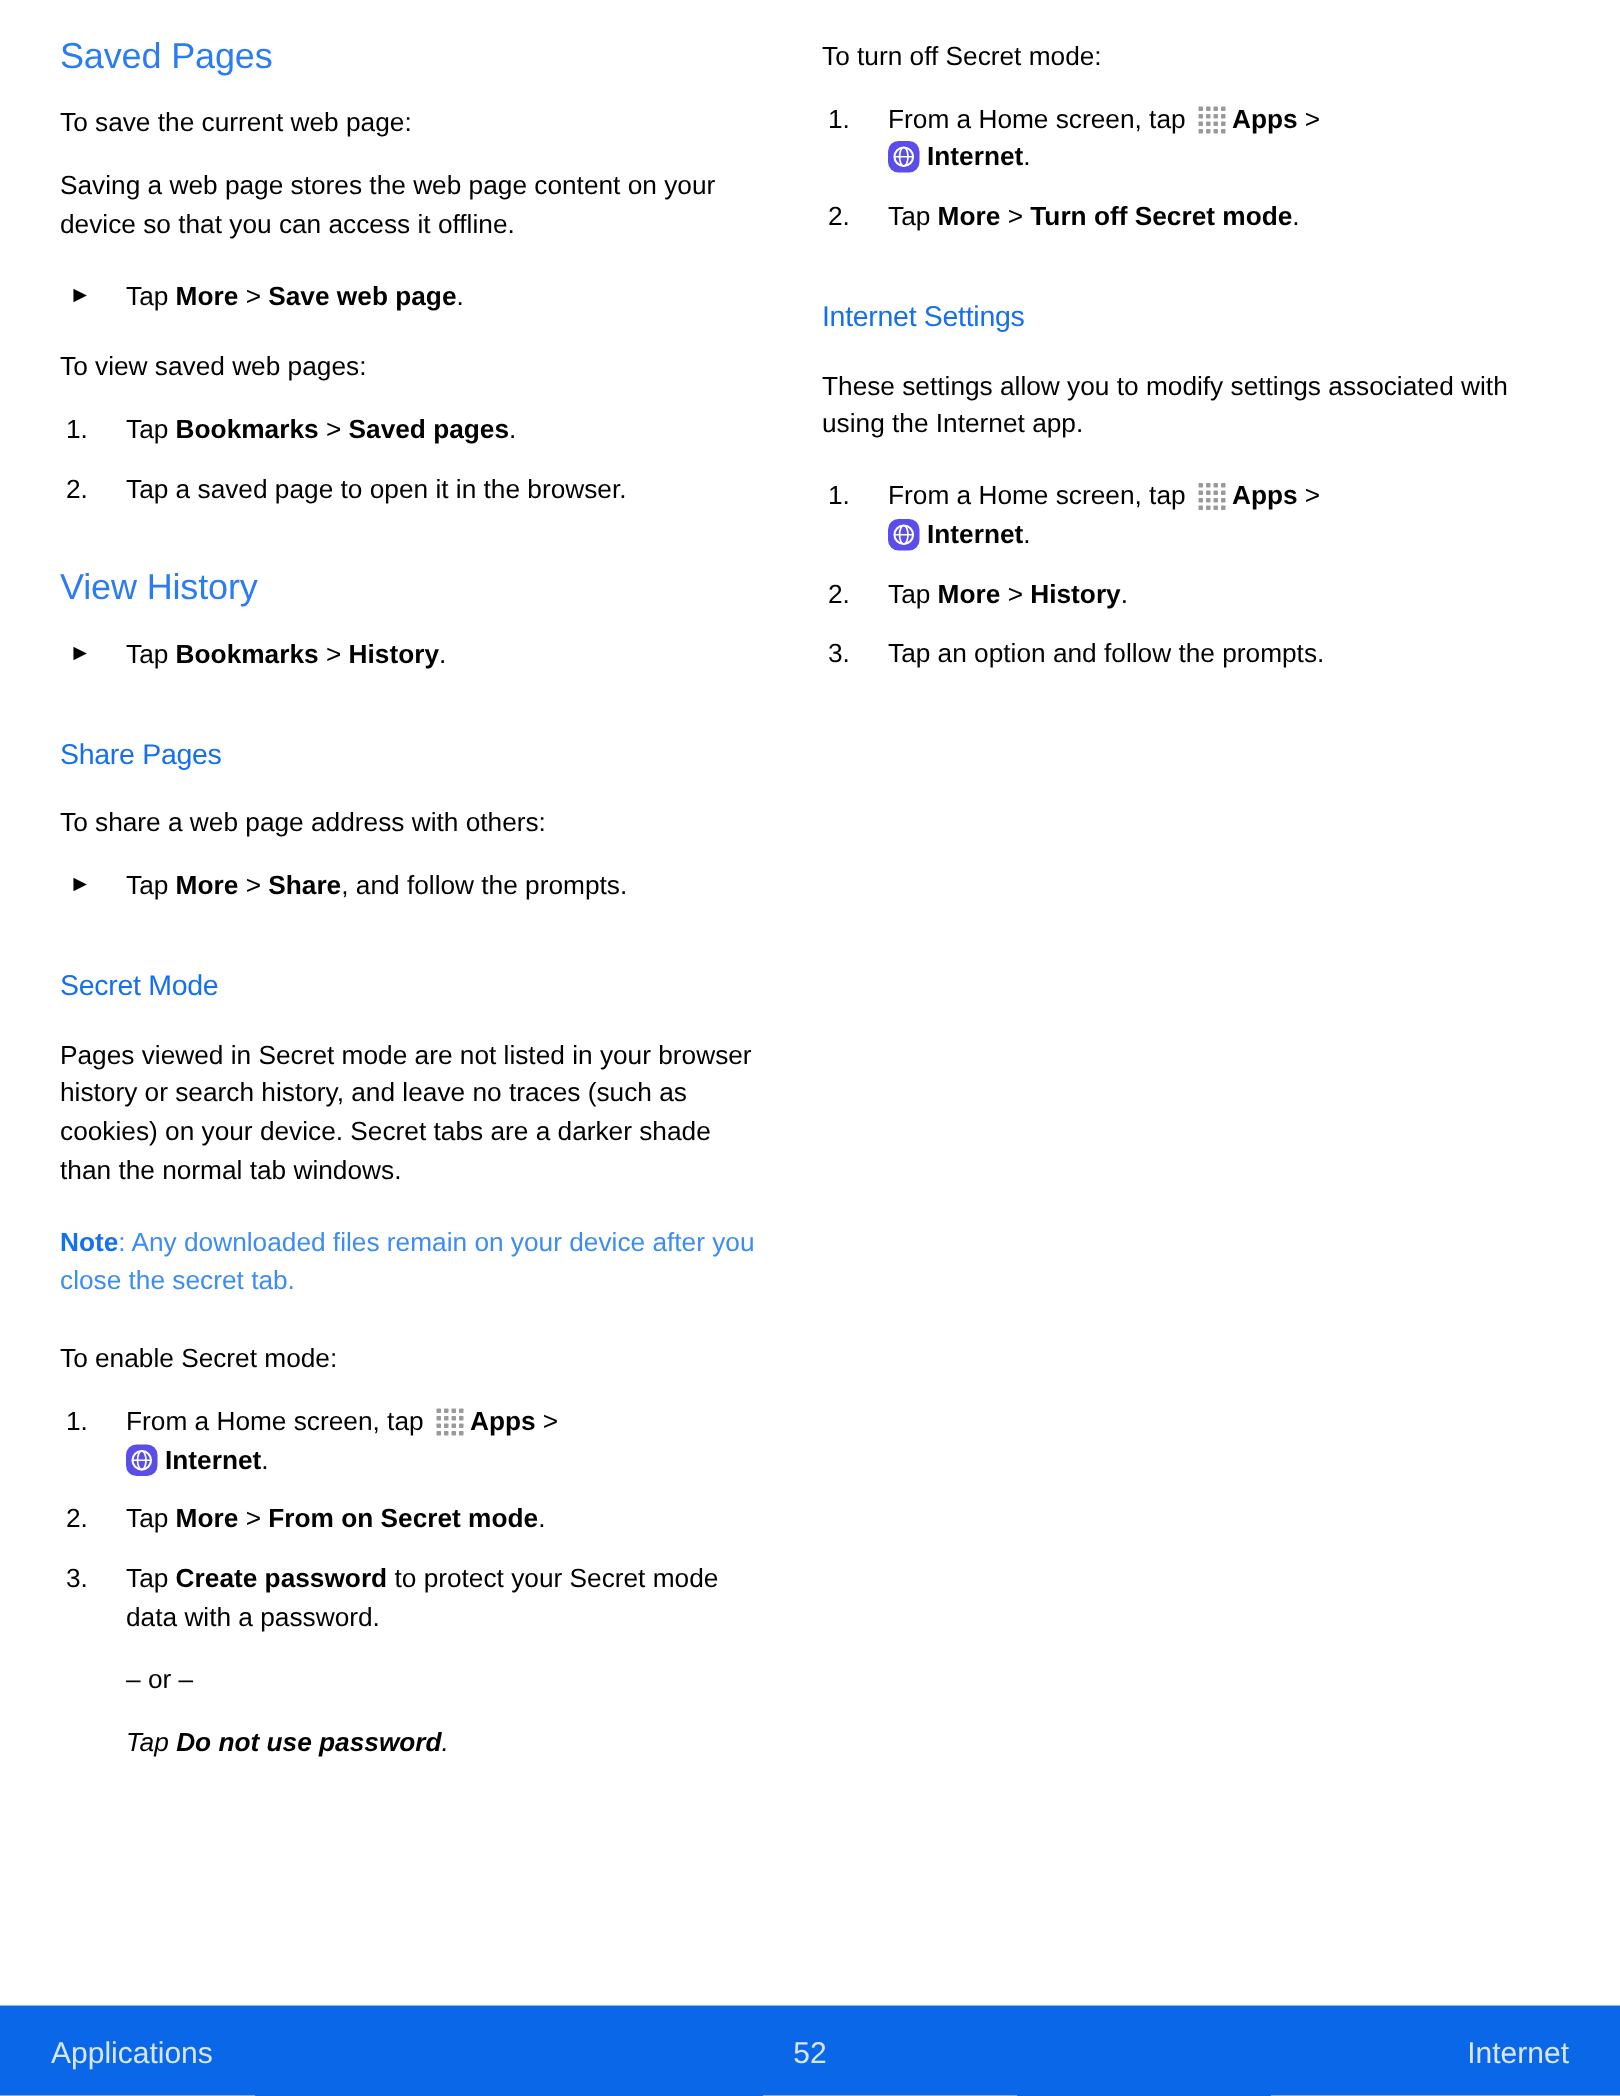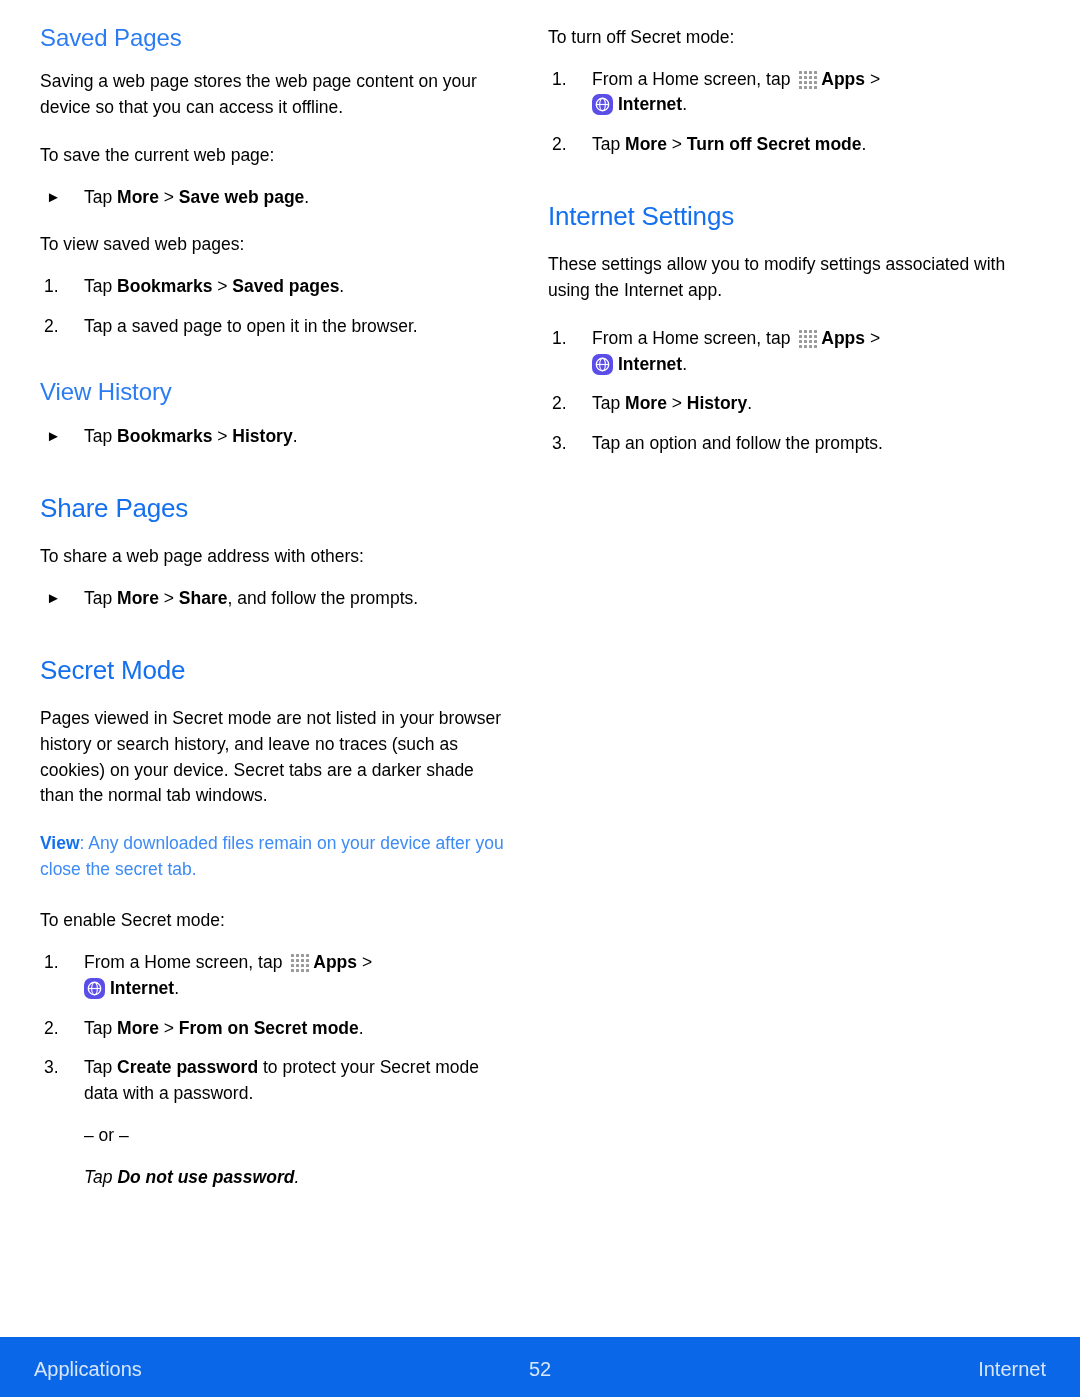--- a/index.html
+++ b/index.html
@@ -34,21 +34,21 @@
     gap: 44px;
   }
   .col {
     width: 464px;
     flex: 0 0 464px;
     position: relative;
   }
 
   
   h1.h-major {
-    font-size: 26px;
+    font-size: 19px;
     font-weight: 400;
     color: #1470EE;
     margin: 30px 0 22px 0;
     letter-spacing: -0.2px;
     line-height: 1.1;
   }
   h2.h-minor {
     font-size: 24px;
     font-weight: 400;
     color: #2B7CF2;
@@ -187,23 +187,23 @@
 <body>
 
 <div class="page">
 
   <div class="columns">
 
     <div class="col">
 
       <h2 class="h-minor">Saved Pages</h2>
 
+      <p class="body lead-in">To save the current web page:</p>
+
       <p class="body">Saving a web page stores the web page content on your device so that you can access it offline.</p>
-
-      <p class="body lead-in">To save the current web page:</p>
 
       <ul class="steps">
         <li class="step">
           <span class="marker bullet">►</span>
           <span><span>Tap </span><b>More</b><span> &gt; </span><b>Save web page</b><span>.</span></span>
         </li>
       </ul>
 
       <p class="body lead-in" style="margin-top:22px">To view saved web pages:</p>
 
@@ -236,21 +236,21 @@
         <li class="step">
           <span class="marker bullet">►</span>
           <span><span>Tap </span><b>More</b><span> &gt; </span><b>Share</b><span>, and follow the prompts.</span></span>
         </li>
       </ul>
 
       <h1 class="h-major" style="margin-top:44px">Secret Mode</h1>
 
       <p class="body">Pages viewed in Secret mode are not listed in your browser history or search history, and leave no traces (such as cookies) on your device. Secret tabs are a darker shade than the normal tab windows.</p>
 
-      <p class="note"><span class="note-label">View</span><span>: Any downloaded files remain on your device after you close the secret tab.</span></p>
+      <p class="note"><span class="note-label">Note</span><span>: Any downloaded files remain on your device after you close the secret tab.</span></p>
 
       <p class="body lead-in">To enable Secret mode:</p>
 
       <ol class="steps">
         <li class="step">
           <span class="marker">1.</span>
           <span><span>From a Home screen, tap </span><span class="apps-icon"><i style="left: 1px; top: 1px; background: rgb(154, 154, 154);"></i><i style="left: 6px; top: 1px; background: rgb(154, 154, 154);"></i><i style="left: 11px; top: 1px; background: rgb(154, 154, 154);"></i><i style="left: 16px; top: 1px; background: rgb(154, 154, 154);"></i><i style="left: 1px; top: 6px; background: rgb(154, 154, 154);"></i><i style="left: 6px; top: 6px; background: rgb(154, 154, 154);"></i><i style="left: 11px; top: 6px; background: rgb(154, 154, 154);"></i><i style="left: 16px; top: 6px; background: rgb(154, 154, 154);"></i><i style="left: 1px; top: 11px; background: rgb(154, 154, 154);"></i><i style="left: 6px; top: 11px; background: rgb(154, 154, 154);"></i><i style="left: 11px; top: 11px; background: rgb(154, 154, 154);"></i><i style="left: 16px; top: 11px; background: rgb(154, 154, 154);"></i><i style="left: 1px; top: 16px; background: rgb(154, 154, 154);"></i><i style="left: 6px; top: 16px; background: rgb(154, 154, 154);"></i><i style="left: 11px; top: 16px; background: rgb(154, 154, 154);"></i><i style="left: 16px; top: 16px; background: rgb(154, 154, 154);"></i></span><b>Apps</b><span> &gt; </span><br><span class="internet-icon" style="background: rgb(91, 77, 232);"><svg width="15" height="15" viewBox="0 0 16 16">
                   <circle cx="8" cy="8" r="6.6" fill="none" stroke="#ffffff" stroke-width="1.5"></circle>
                   <ellipse cx="8" cy="8" rx="3" ry="6.6" fill="none" stroke="#ffffff" stroke-width="1.2"></ellipse>
                   <line x1="1.4" y1="8" x2="14.6" y2="8" stroke="#ffffff" stroke-width="1.2"></line>

